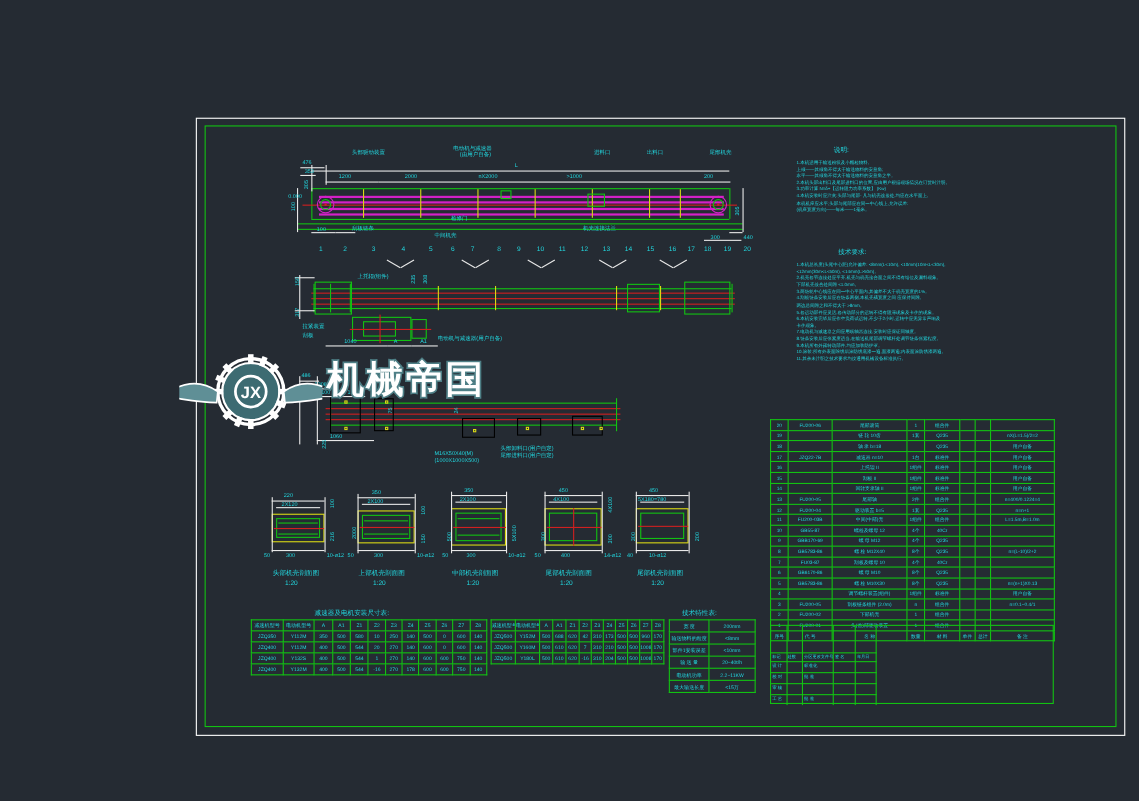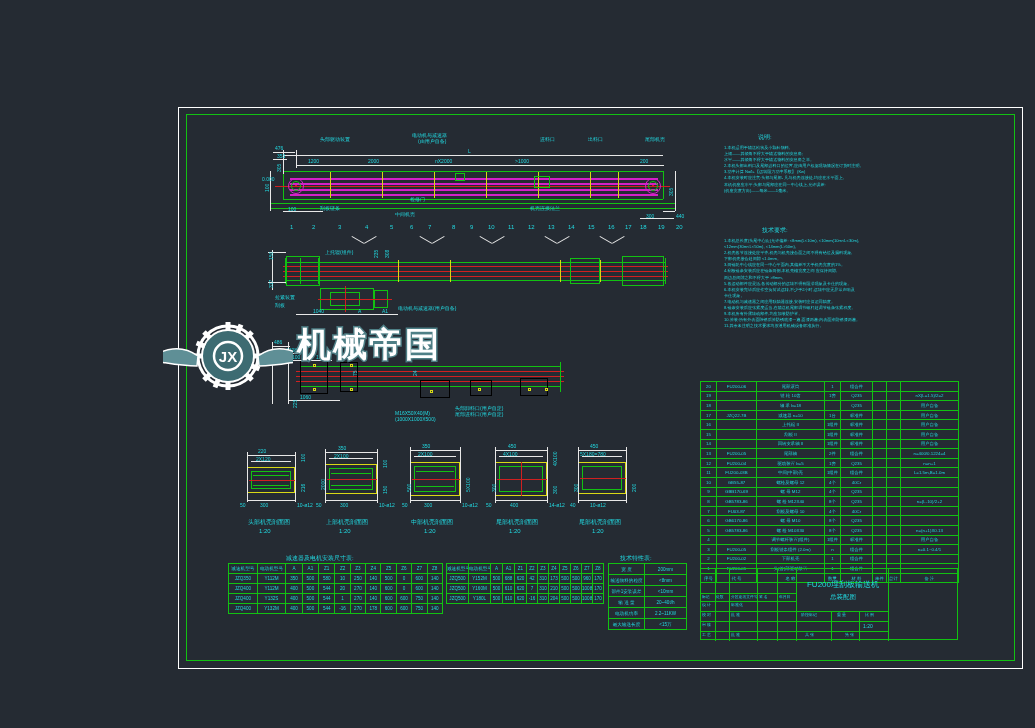--- a/index.html
+++ b/index.html
@@ -840,39 +840,20 @@
           <div style="position: absolute; left: 1px; top: 0px; white-space: nowrap; font-size: 4px;">设  计</div>
           <div style="position: absolute; left: 30px; top: 0px; white-space: nowrap; font-size: 4px;">标准化</div>
           <div style="position: absolute; left: 1px; top: 10px; white-space: nowrap; font-size: 4px;">校  对</div>
           <div style="position: absolute; left: 30px; top: 10px; white-space: nowrap; font-size: 4px;">批  准</div>
           <div style="position: absolute; left: 1px; top: 20px; white-space: nowrap; font-size: 4px;">审  核</div>
           <div style="position: absolute; left: 1px; top: 30px; white-space: nowrap; font-size: 4px;">工  艺</div>
           <div style="position: absolute; left: 30px; top: 30px; white-space: nowrap; font-size: 4px;">批  准</div>
         </div>
     </div>
 
-    <div style="position:absolute;left:96px;top:0;width:92px;height:72px;border-right:1px solid #12c212;box-sizing:border-box;">
-      <div class="ln h gr" style="left:0;top:42px;width:92px;"></div>
-      <div class="ln h gr" style="left:0;top:52px;width:92px;"></div>
-      <div class="ln h gr" style="left:0;top:62px;width:92px;"></div>
-      <div class="ln v gr" style="left:34px;top:42px;height:30px;"></div>
-      <div class="ln v gr" style="left:62px;top:42px;height:30px;"></div>
-      <div class="tb-big ctr" style="position:absolute;left:0;top:10px;width:92px;white-space:nowrap;">FU200埋刮板输送机</div>
-      <div class="tb-mid ctr" style="position:absolute;left:0;top:24px;width:92px;white-space:nowrap;">总装配图</div>
-      <div id="tb-mid-head" style="position:absolute;left:0;top:43px;width:92px;color:#22d8e0;font-size:4.2px;">
-          <div style="position: absolute; left: 4px; top: 0px; white-space: nowrap; font-size: 4px;">阶段标记</div>
-          <div style="position: absolute; left: 40px; top: 0px; white-space: nowrap; font-size: 4px;">重  量</div>
-          <div style="position: absolute; left: 68px; top: 0px; white-space: nowrap; font-size: 4px;">比  例</div>
-        </div>
-      <div class="txt" style="left:66px;top:54px;">1:20</div>
-      <div id="tb-mid-bottom" style="position:absolute;left:0;top:63px;width:92px;color:#22d8e0;font-size:4.2px;">
-          <div style="position: absolute; left: 8px; top: 0px; white-space: nowrap; font-size: 4px;">共    张</div>
-          <div style="position: absolute; left: 48px; top: 0px; white-space: nowrap; font-size: 4px;">第    张</div>
-        </div>
-    </div>
 
   </div>
 
   <div id="wm">
     <svg width="130" height="92" viewBox="0 0 130 92">
       <g transform="translate(65,40)">
         <g fill="none" stroke="#ffffff" stroke-width="3">
           <circle r="30"></circle>
         </g>
         <g fill="#3d6b72" stroke="#ffffff" stroke-width="2">

